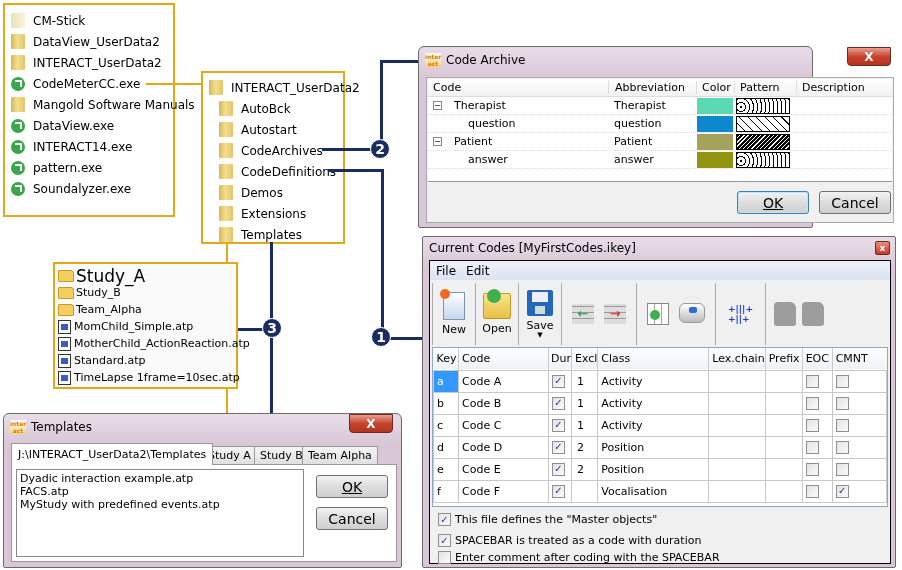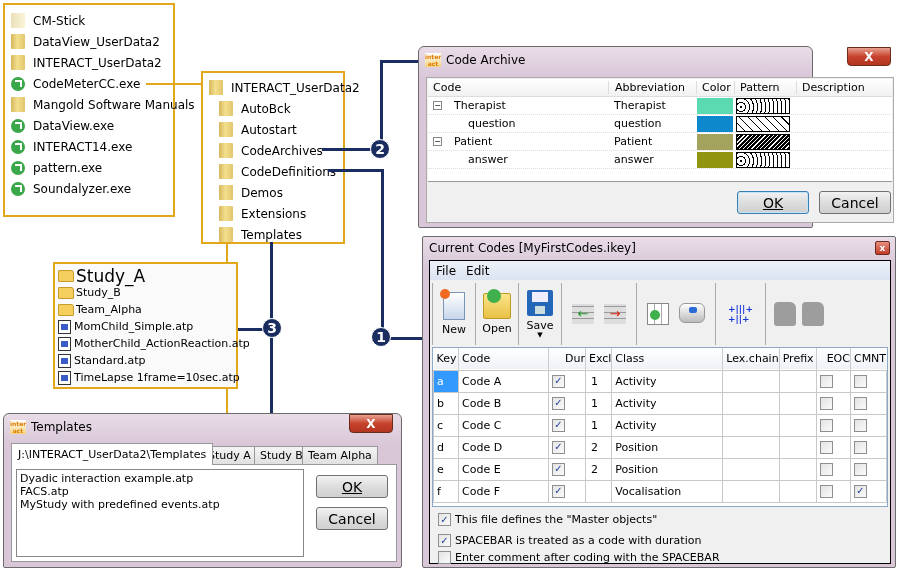--- a/index.html
+++ b/index.html
@@ -291,26 +291,26 @@
         <span style="width:22px;height:24px;background:#9d9d9d;border-radius:4px 6px 3px 3px"></span>
       </div>
     </div>
 
     <div class="abs" style="left:2px;top:86px;width:456px;height:160px;border:1px solid #8fa8c8;background:#fff">
       <table class="grid" style="font-size:11px">
         <thead>
           <tr style="height:22px;background:linear-gradient(180deg,#fff,#eef2f7);border-bottom:1px solid #aab">
             <th style="width:25px;text-align:left;padding-left:3px;font-weight:normal;border-right:1px solid #ccc">Key</th>
             <th style="width:90px;text-align:left;padding-left:3px;font-weight:normal;border-right:1px solid #ccc">Code</th>
-            <th style="width:17px;text-align:left;padding-left:16px;font-weight:normal;border-right:1px solid #ccc">Dur</th>
+            <th style="width:17px;text-align:left;padding-left:2px;font-weight:normal;border-right:1px solid #ccc">Dur</th>
             <th style="width:26px;text-align:left;padding-left:3px;font-weight:normal;border-right:1px solid #ccc">Excl</th>
             <th style="width:111px;text-align:left;padding-left:3px;font-weight:normal;border-right:1px solid #ccc">Class</th>
             <th style="width:54px;text-align:left;padding-left:3px;font-weight:normal;border-right:1px solid #ccc">Lex.chain</th>
             <th style="width:37px;text-align:left;padding-left:3px;font-weight:normal;border-right:1px solid #ccc">Prefix</th>
-            <th style="width:30px;text-align:left;padding-left:10px;font-weight:normal;border-right:1px solid #ccc">EOC</th>
+            <th style="width:30px;text-align:left;padding-left:3px;font-weight:normal;border-right:1px solid #ccc">EOC</th>
             <th style="text-align:left;padding-left:3px;font-weight:normal">CMNT</th>
           </tr>
         </thead>
         <tbody id="codes-body">
             <tr style="height: 22px;">
               <td style="border: 1px solid rgb(200, 200, 200); padding-left: 3px; background: rgb(51, 153, 255); color: rgb(255, 255, 255);">a</td>
               <td style="border: 1px solid rgb(200, 200, 200); padding-left: 3px;">Code A</td>
               <td style="border: 1px solid rgb(200, 200, 200); padding-left: 3px;"><span class="cb">✓</span></td>
               <td style="border: 1px solid rgb(200, 200, 200); padding-left: 5px;">1</td>
               <td style="border: 1px solid rgb(200, 200, 200); padding-left: 3px;">Activity</td>

